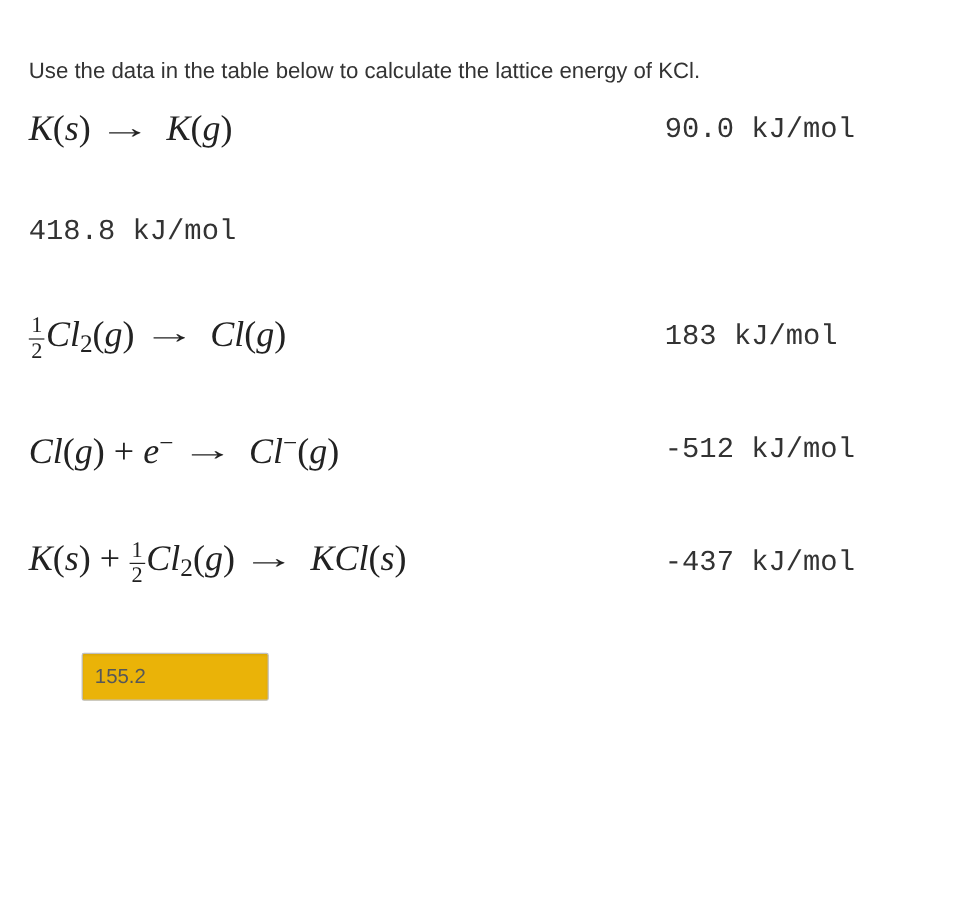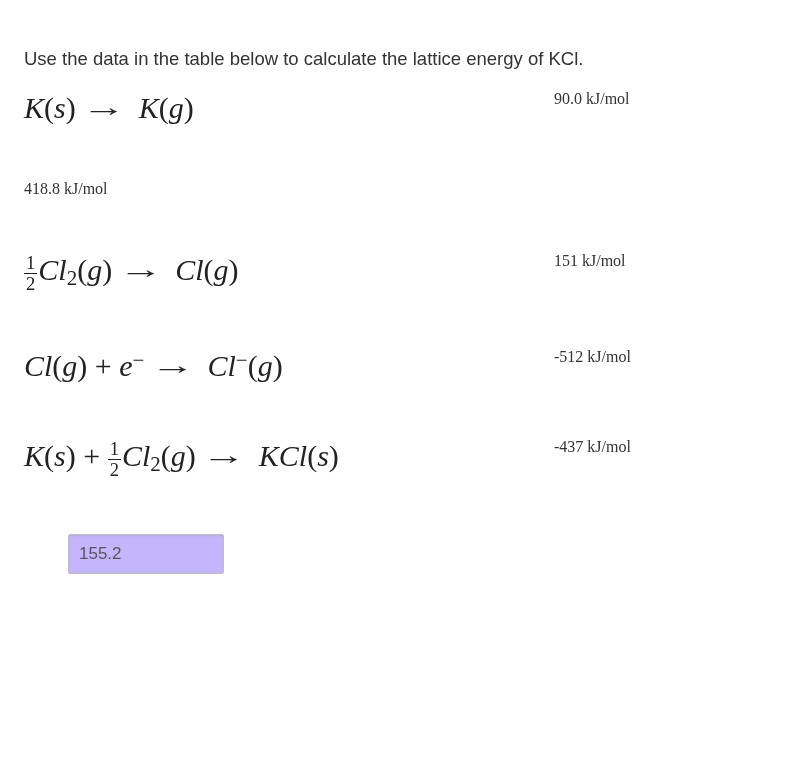--- a/index.html
+++ b/index.html
@@ -11,33 +11,34 @@
       color: #333333;
       padding: 48px 24px 24px 24px;
     }
     .prompt {
       font-size: 18.5px;
       color: #333333;
       margin-bottom: 20px;
     }
     .row {
       display: flex;
+      align-items: center;
       margin-bottom: 54px;
     }
     .eq-cell {
       width: 530px;
       font-family: "Times New Roman", Times, serif;
       font-size: 30px;
       font-style: italic;
       color: #222;
       line-height: 1.2;
     }
     .val-cell {
-      font-family: Liberation Serif, serif;
-      font-size: 16px;
+      font-family: Liberation Mono, monospace;
+      font-size: 24px;
       color: #333333;
       font-style: normal;
     }
     .rm { font-style: normal; }
     .arrow {
       font-style: normal;
       font-size: 26px;
       display: inline-block;
       transform: scaleX(1.7);
       margin: 0 14px 0 8px;
@@ -60,21 +61,21 @@
       margin-top: 10px;
       margin-left: 44px;
     }
     .answer-input {
       width: 156px;
       height: 40px;
       padding: 6px 10px;
       font-size: 17px;
       font-family: Arial, Helvetica, sans-serif;
       color: #555759;
-      background: #c4b5fd;
+      background: #eab308;
       border: 1px solid #bfbfbf;
       border-radius: 2px;
       box-shadow: inset 0 1px 2px rgba(0,0,0,0.08);
     }
   </style>
 </head>
 <body>
 
 <div class="prompt">Use the data in the table below to calculate the lattice energy of KCl.</div>
 
@@ -90,21 +91,21 @@
 <div class="row">
   <div class="val-cell">418.8 kJ/mol</div>
 </div>
 
 <div class="row">
   <div class="eq-cell">
     <span class="frac"><span class="num">1</span><span class="den">2</span></span><span>Cl</span><sub class="sub">2</sub><span class="rm">(</span><span>g</span><span class="rm">)</span>
     <span class="arrow">→</span>
     <span>Cl</span><span class="rm">(</span><span>g</span><span class="rm">)</span>
   </div>
-  <div class="val-cell">151 kJ/mol</div>
+  <div class="val-cell">183 kJ/mol</div>
 </div>
 
 <div class="row">
   <div class="eq-cell">
     <span>Cl</span><span class="rm">(</span><span>g</span><span class="rm">)</span>
     <span class="rm"> + </span>
     <span>e</span><sup class="sup">−</sup>
     <span class="arrow">→</span>
     <span>Cl</span><sup class="sup">−</sup><span class="rm">(</span><span>g</span><span class="rm">)</span>
   </div>

